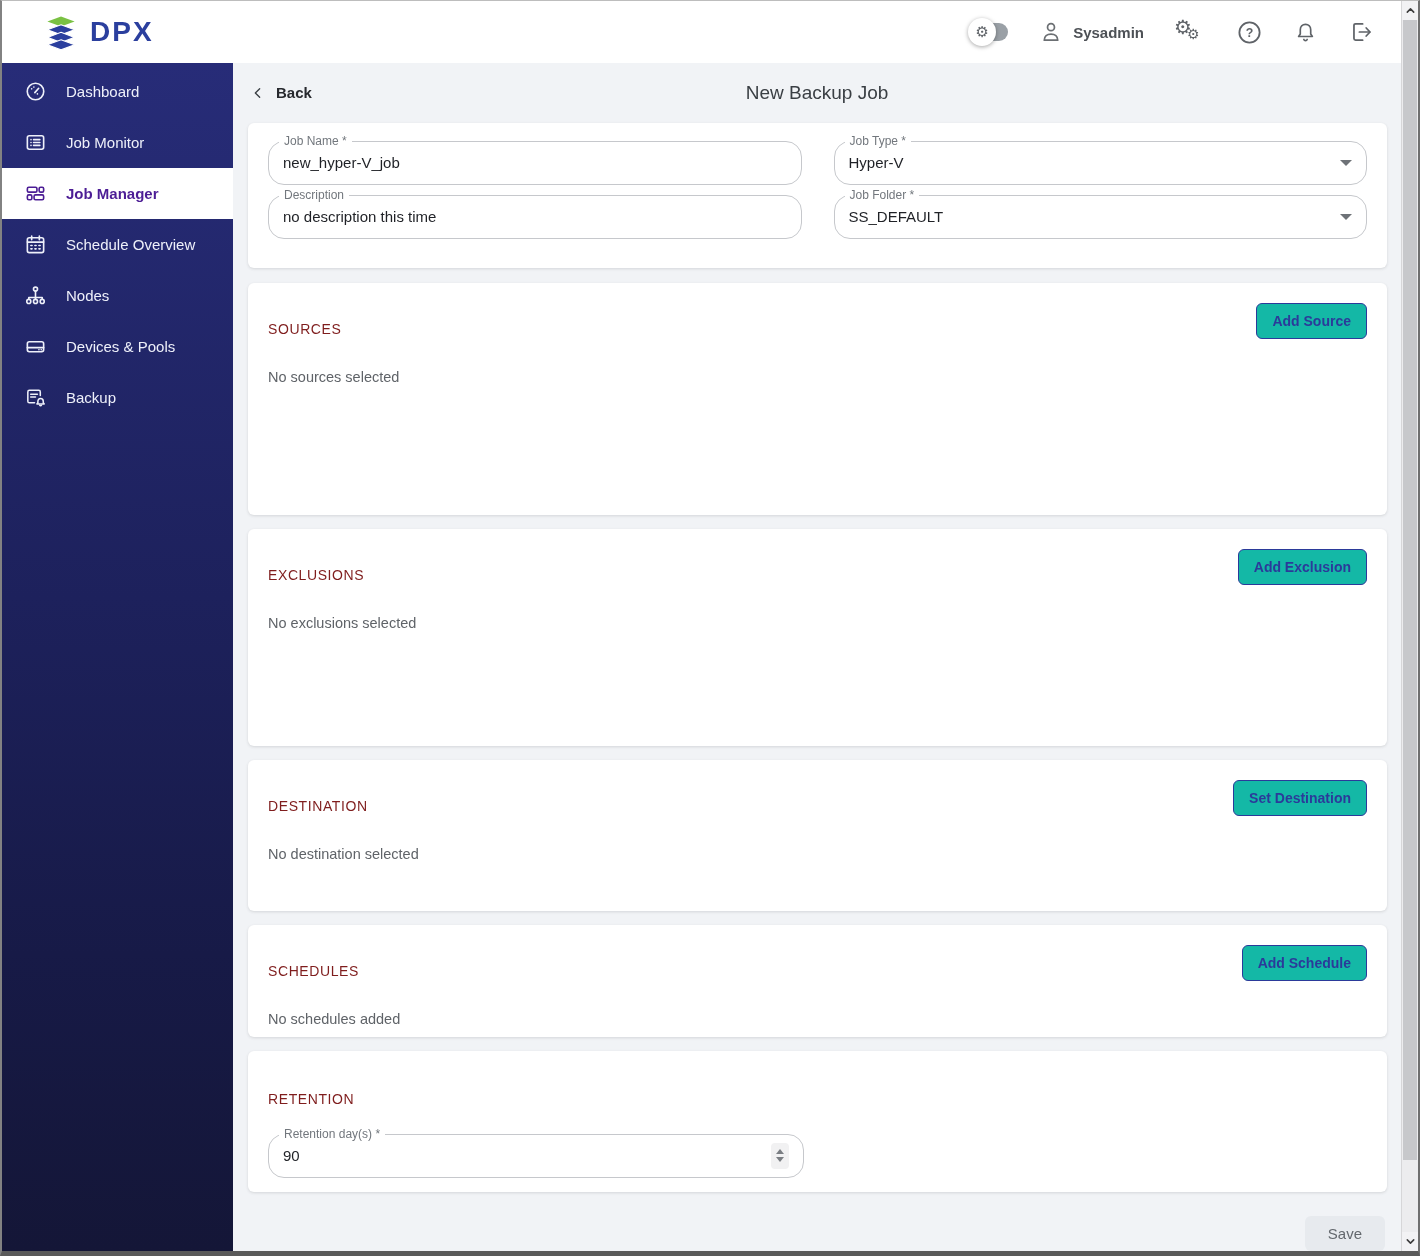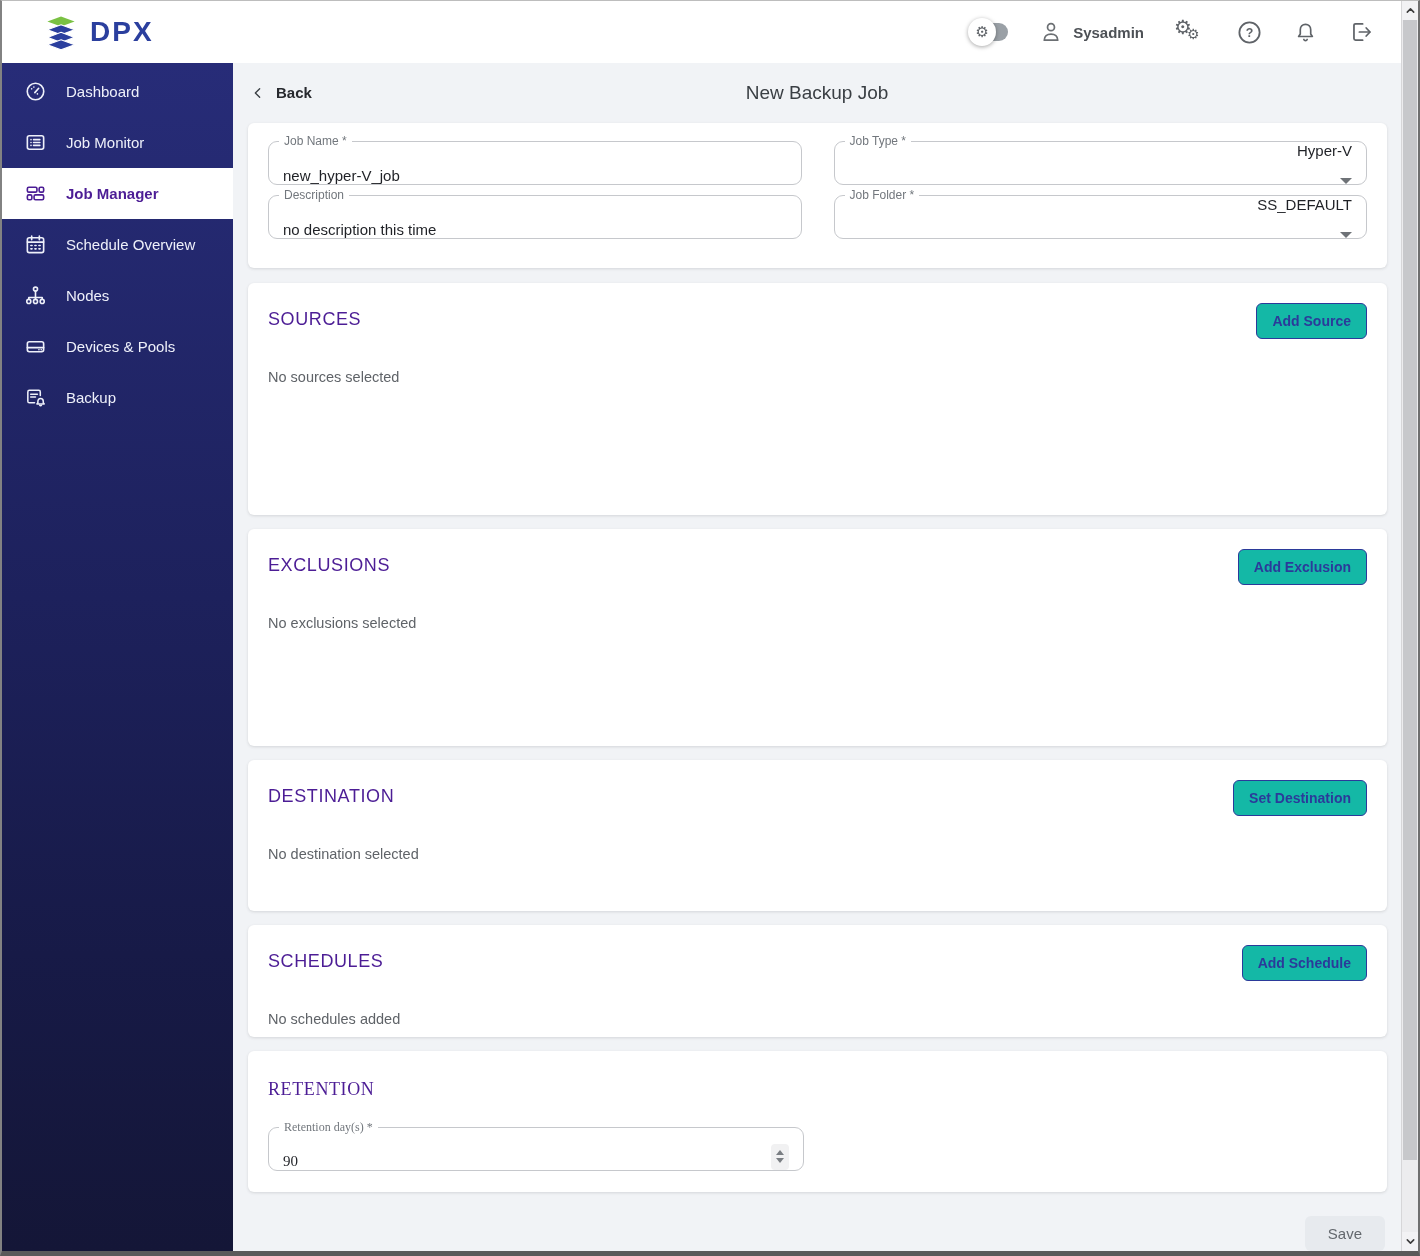--- a/index.html
+++ b/index.html
@@ -58,43 +58,43 @@
     box-shadow:0 1px 3px rgba(60,64,67,.16); position:relative;
   }
   .card-jobinfo { height:146px; margin-bottom:15px; padding:18px 20px; }
   .card-sources { height:233px; }
   .card-exclusions { height:218px; }
   .card-destination { height:152px; }
   .card-schedules { height:112px; }
   .card-retention { height:142px; }
   .form-grid { display:grid; grid-template-columns:1fr 1fr; column-gap:32px; row-gap:10px; }
   .field {
-    position:relative; height:44px; border:1px solid #c6c8cc; border-radius:9px;
-    background:#fff; display:flex; align-items:flex-end; padding:0 14px;
+    position:relative; height:44px; border:1px solid #c6c8cc; border-radius:16px;
+    background:#fff; display:flex; align-items:center; padding:0 14px;
   }
   .field-label {
     position:absolute; top:-8px; left:10px; background:#fff; padding:0 5px;
     font-size:12px; color:#72777d; white-space:nowrap;
   }
   .field input {
     border:none; outline:none; width:100%; font-size:15px; color:#1f2126;
     font-family:inherit; background:transparent;
   }
-  .field.select { cursor:pointer; justify-content:space-between;flex-direction:column; }
+  .field.select { cursor:pointer; justify-content:space-between; }
   .select-value { font-size:15px; color:#1f2126; }
   .caret { width:0; height:0; border-left:6px solid transparent; border-right:6px solid transparent; border-top:6px solid #6e7277; }
   .card-head { display:flex; justify-content:space-between; align-items:flex-start; padding:20px 20px 0 20px; }
-  .section-title { font-size:18px; color:#4c1d95; letter-spacing:.6px; padding-top:6px; }
+  .section-title { font-size:14px; color:#7f1d1d; letter-spacing:.6px; padding-top:6px;margin-top:12px; }
   .outline-btn {
     background:#14b8a6; border:1px solid #2b3a9a; color:#2b3a9a; font-weight:700;
     font-size:14px; padding:9px 15px; border-radius:6px; cursor:pointer; font-family:inherit;
   }
   .empty-text { margin:30px 8px 0 20px; font-size:14.5px; color:#5f6368; }
   
-  .card-retention { padding:22px 36px 0 20px;font-family:Liberation Serif, serif; }
+  .card-retention { padding:22px 36px 0 20px; }
   .retention-field-row { margin-top:27px; width:536px; }
   .spinner {
     width:18px; height:26px; background:#f1f1f2; border-radius:4px; margin-left:auto;
     display:flex; flex-direction:column; align-items:center; justify-content:center; gap:3px; cursor:pointer;
   }
   .spin-up { width:0; height:0; border-left:4px solid transparent; border-right:4px solid transparent; border-bottom:5px solid #7a7e83; }
   .spin-down { width:0; height:0; border-left:4px solid transparent; border-right:4px solid transparent; border-top:5px solid #7a7e83; }
   
   .save-row { display:flex; justify-content:flex-end; padding-right:16px; margin-top:10px; }
   .save-btn {

